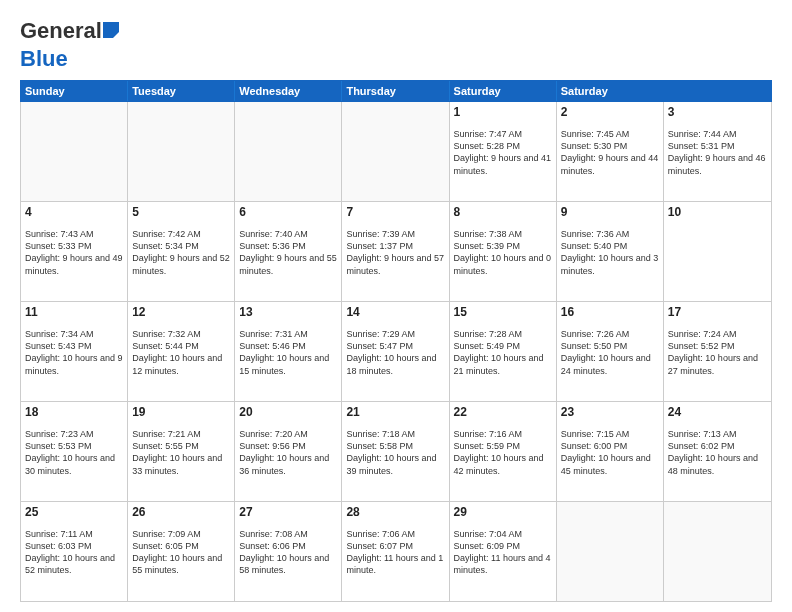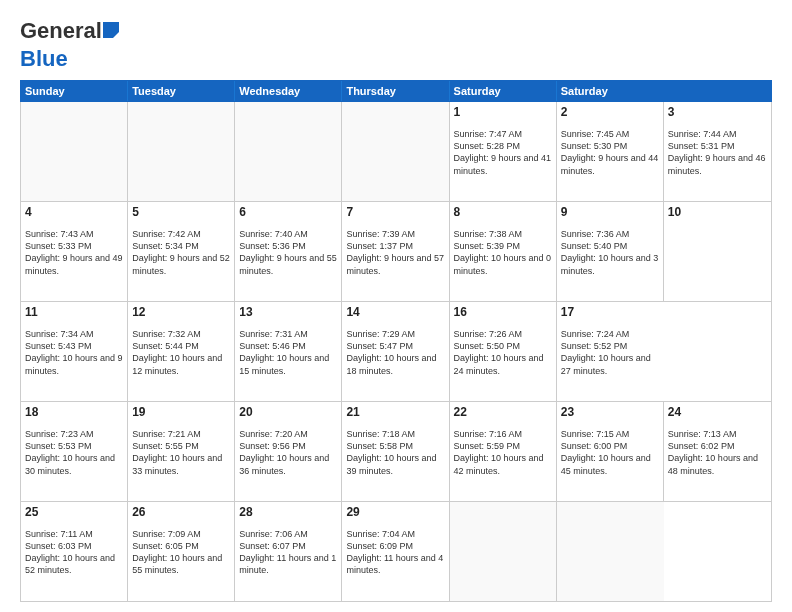--- a/index.html
+++ b/index.html
@@ -239,20 +239,27 @@
 and 15 minutes.</div>
           </div>
           <div class="cal-cell">
             <div class="day-num">14</div>
             <div class="cell-text">Sunrise: 7:29 AM
 Sunset: 5:47 PM
 Daylight: 10 hours
 and 18 minutes.</div>
           </div>
           <div class="cal-cell">
+            <div class="day-num">15</div>
+            <div class="cell-text">Sunrise: 7:28 AM
+Sunset: 5:49 PM
+Daylight: 10 hours
+and 21 minutes.</div>
+          </div>
+          <div class="cal-cell">
             <div class="day-num">16</div>
             <div class="cell-text">Sunrise: 7:26 AM
 Sunset: 5:50 PM
 Daylight: 10 hours
 and 24 minutes.</div>
           </div>
           <div class="cal-cell">
             <div class="day-num">17</div>
             <div class="cell-text">Sunrise: 7:24 AM
 Sunset: 5:52 PM
@@ -318,20 +325,27 @@
 Sunset: 6:03 PM
 Daylight: 10 hours
 and 52 minutes.</div>
           </div>
           <div class="cal-cell">
             <div class="day-num">26</div>
             <div class="cell-text">Sunrise: 7:09 AM
 Sunset: 6:05 PM
 Daylight: 10 hours
 and 55 minutes.</div>
+          </div>
+          <div class="cal-cell">
+            <div class="day-num">27</div>
+            <div class="cell-text">Sunrise: 7:08 AM
+Sunset: 6:06 PM
+Daylight: 10 hours
+and 58 minutes.</div>
           </div>
           <div class="cal-cell">
             <div class="day-num">28</div>
             <div class="cell-text">Sunrise: 7:06 AM
 Sunset: 6:07 PM
 Daylight: 11 hours
 and 1 minute.</div>
           </div>
           <div class="cal-cell">
             <div class="day-num">29</div>

